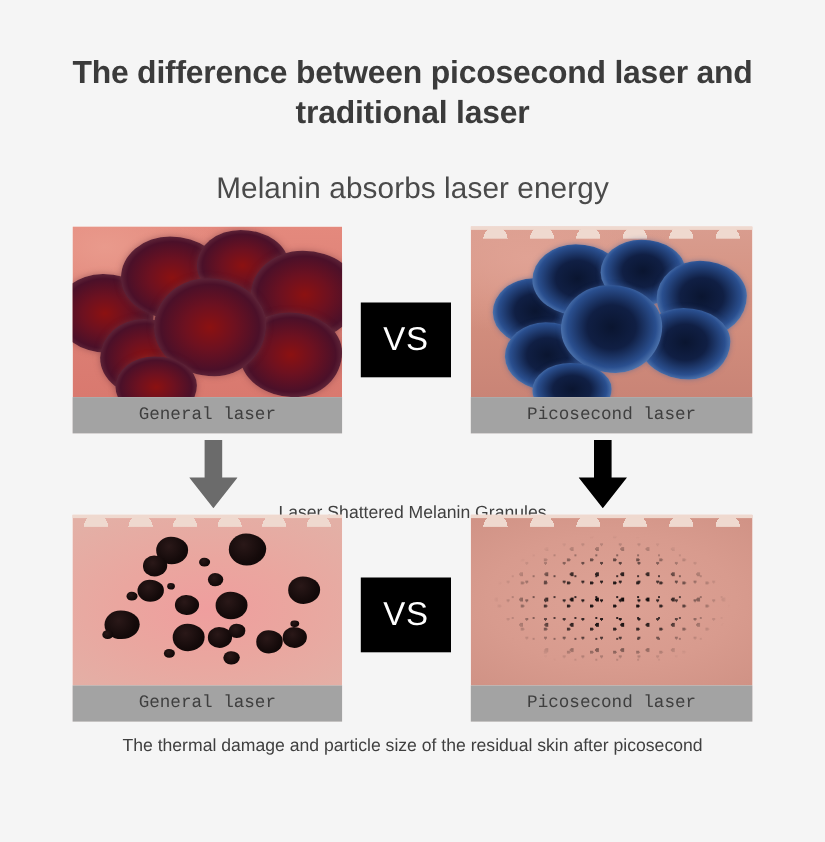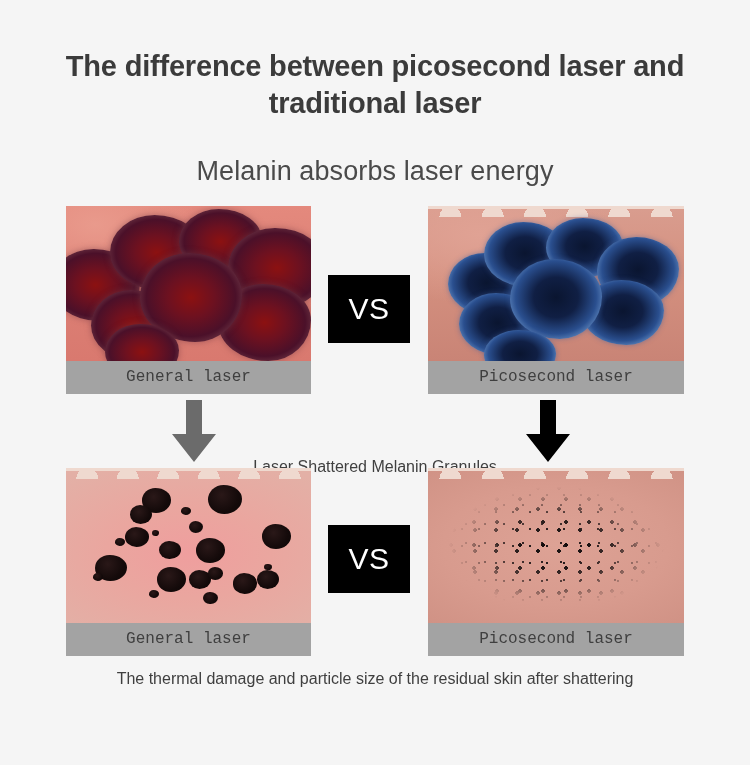--- a/index.html
+++ b/index.html
@@ -293,15 +293,15 @@
       <div class="art-skin2">
         <div class="skinwave"></div>
         <div class="dust"></div>
       </div>
     </div>
     <div class="caption">Picosecond laser</div>
   </div>
 
   <div class="vs vs-bottom">VS</div>
 
-  <div class="bottom-caption">The thermal damage and particle size of the residual skin after shattering</div>
+  <div class="bottom-caption">The thermal damage and particle size of the residual skin after picosecond</div>
 
 </div>
 
 </body></html>

